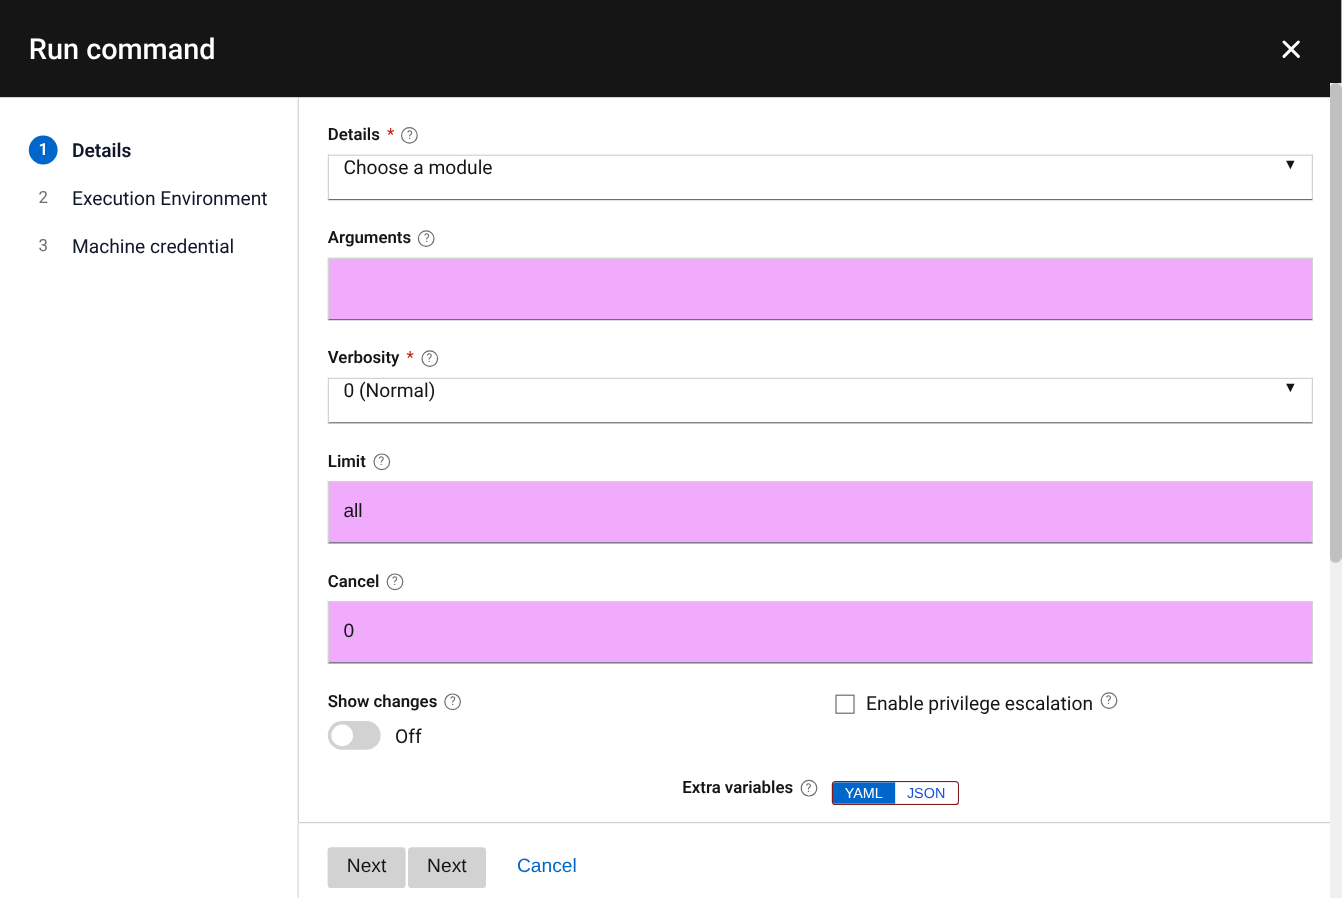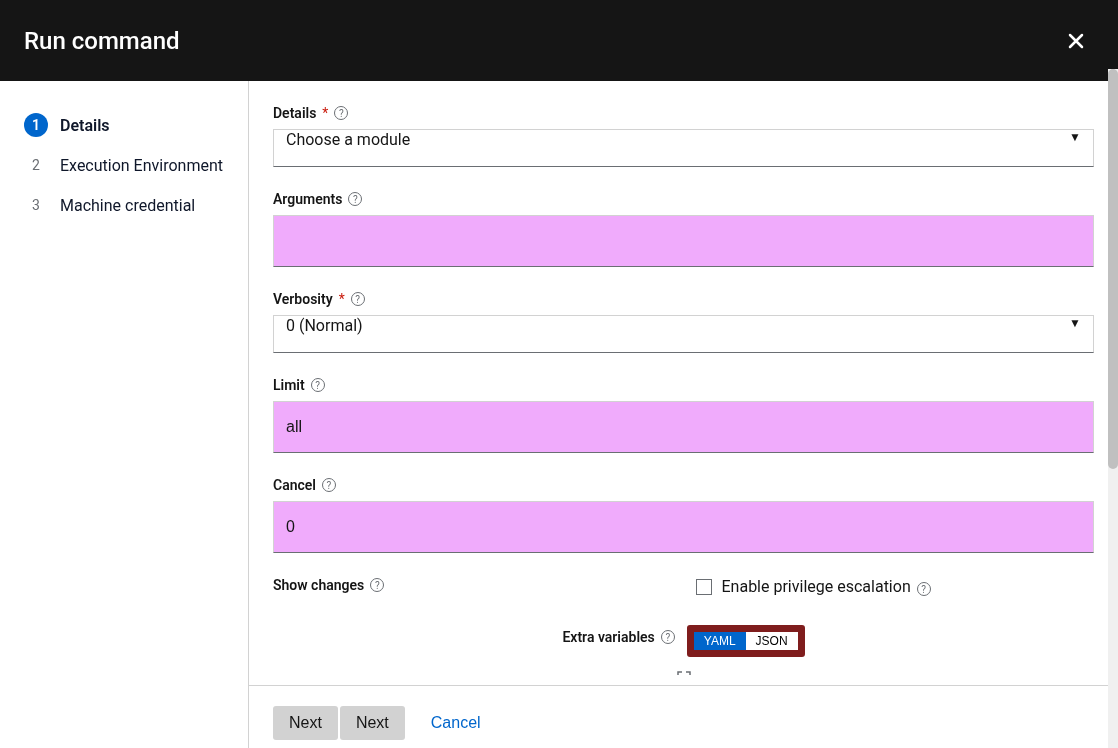--- a/index.html
+++ b/index.html
@@ -201,48 +201,48 @@
       gap: 10px;
     }
     .checkbox {
       width: 16px;
       height: 16px;
       border: 1px solid #6a6e73;
       cursor: pointer;
     }
     .checkbox-label-row {
       display: flex;
-      align-items: flex-end;
+      align-items: flex-start;
       gap: 6px;
     }
     .extra-vars-row {
       display: flex;
       align-items: center;
       gap: 12px;
       justify-content: space-between;
       flex-direction: column;
     }
     .extra-vars-left {
       display: flex;
       align-items: center;
       gap: 12px;
     }
     .format-toggle {
       display: flex;
-      border: 7px solid #7f1d1d;
+      border: 1px solid #7f1d1d;
       border-radius: 3px;
       overflow: hidden;
     }
     .format-btn {
       padding: 2px 10px;
       font-size: 12px;
       border: none;
       cursor: pointer;
       background: #fff;
-      color: #000000;
+      color: #1d4ed8;
     }
     .format-btn.active {
       background: #0066cc;
       color: #fff;
     }
     .expand-icon {
       cursor: pointer;
       color: #6a6e73;
       font-size: 18px;
     }
@@ -368,20 +368,26 @@
         <span class="help-icon">?</span>
       </div>
       <input class="form-input" type="text" value="0" style="">
     </div>
 
     <div class="form-group toggle-row">
       <div class="toggle-col">
         <div class="form-label-row">
           <span class="form-label">Show changes</span>
           <span class="help-icon">?</span>
+        </div>
+        <div class="toggle-switch-row">
+          <div class="toggle-switch">
+            <div class="toggle-knob"></div>
+          </div>
+          <span class="toggle-text">Off</span>
         </div>
       </div>
       <div class="toggle-col">
         <div class="checkbox-row">
           <div class="checkbox"></div>
           <div class="checkbox-label-row">
             <span class="toggle-text">Enable privilege escalation</span>
             <span class="help-icon">?</span>
           </div>
         </div>

